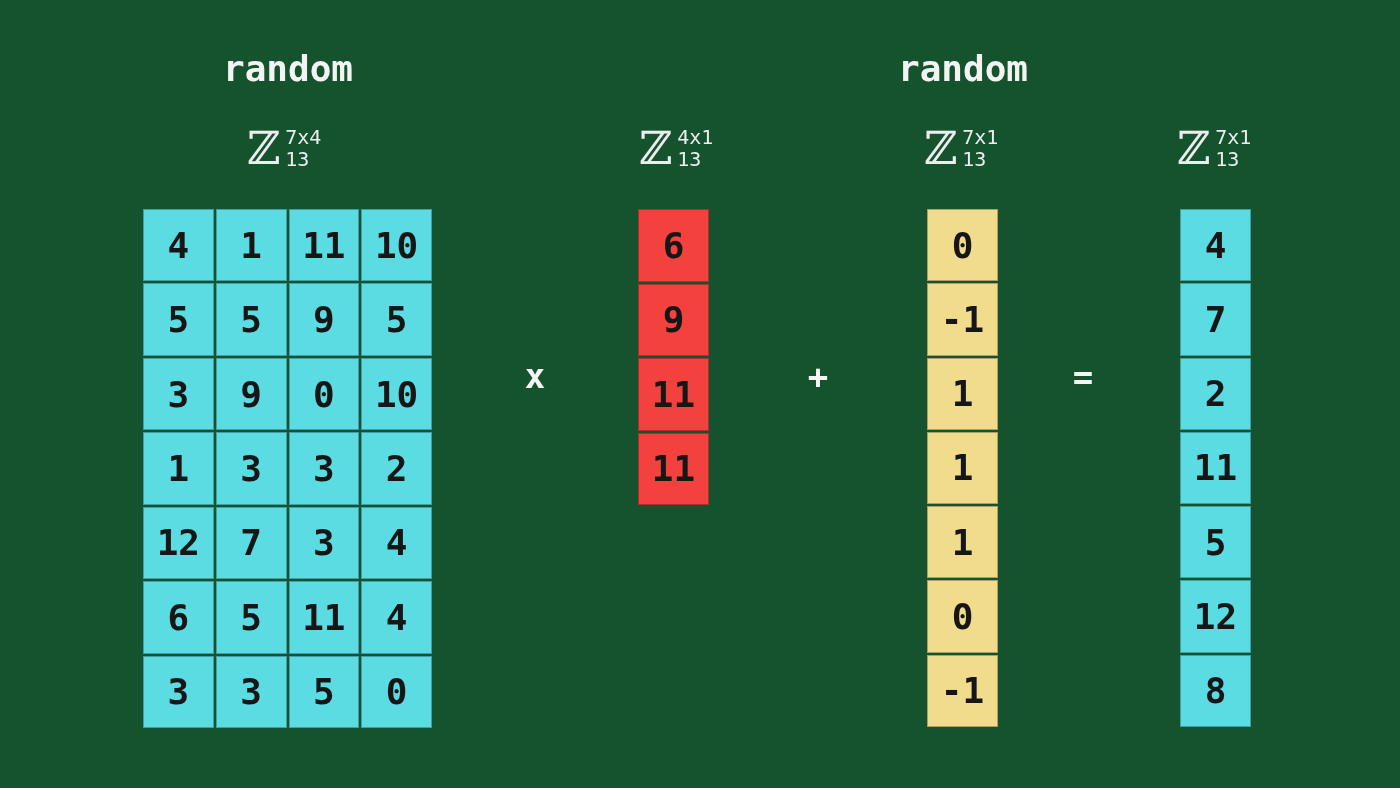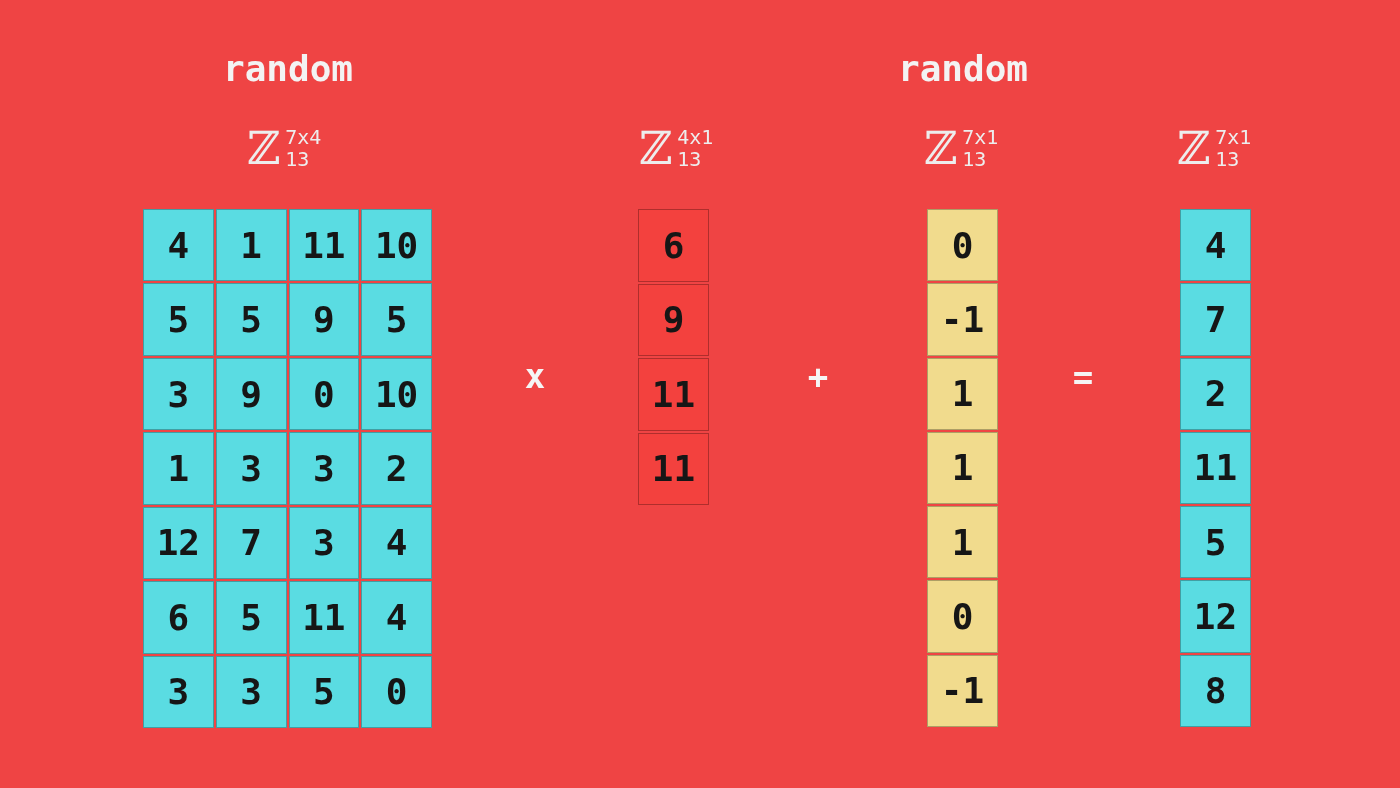--- a/index.html
+++ b/index.html
@@ -1,20 +1,20 @@
 <!DOCTYPE html>
 <html><head>
 <meta charset="utf-8">
 <style>
   html, body { margin: 0; padding: 0; background: #0e0e0e; }
   .canvas {
     position: relative;
     width: 1400px;
     height: 788px;
-    background: #ef4444;
+    background: #14532d;
     overflow: hidden;
     font-family: "DejaVu Sans Mono", monospace;
   }
   .title {
     position: absolute;
     top: 48px;
     transform: translateX(-50%);
     color: #f3f3f3;
     font-size: 36px;
     font-weight: bold;

